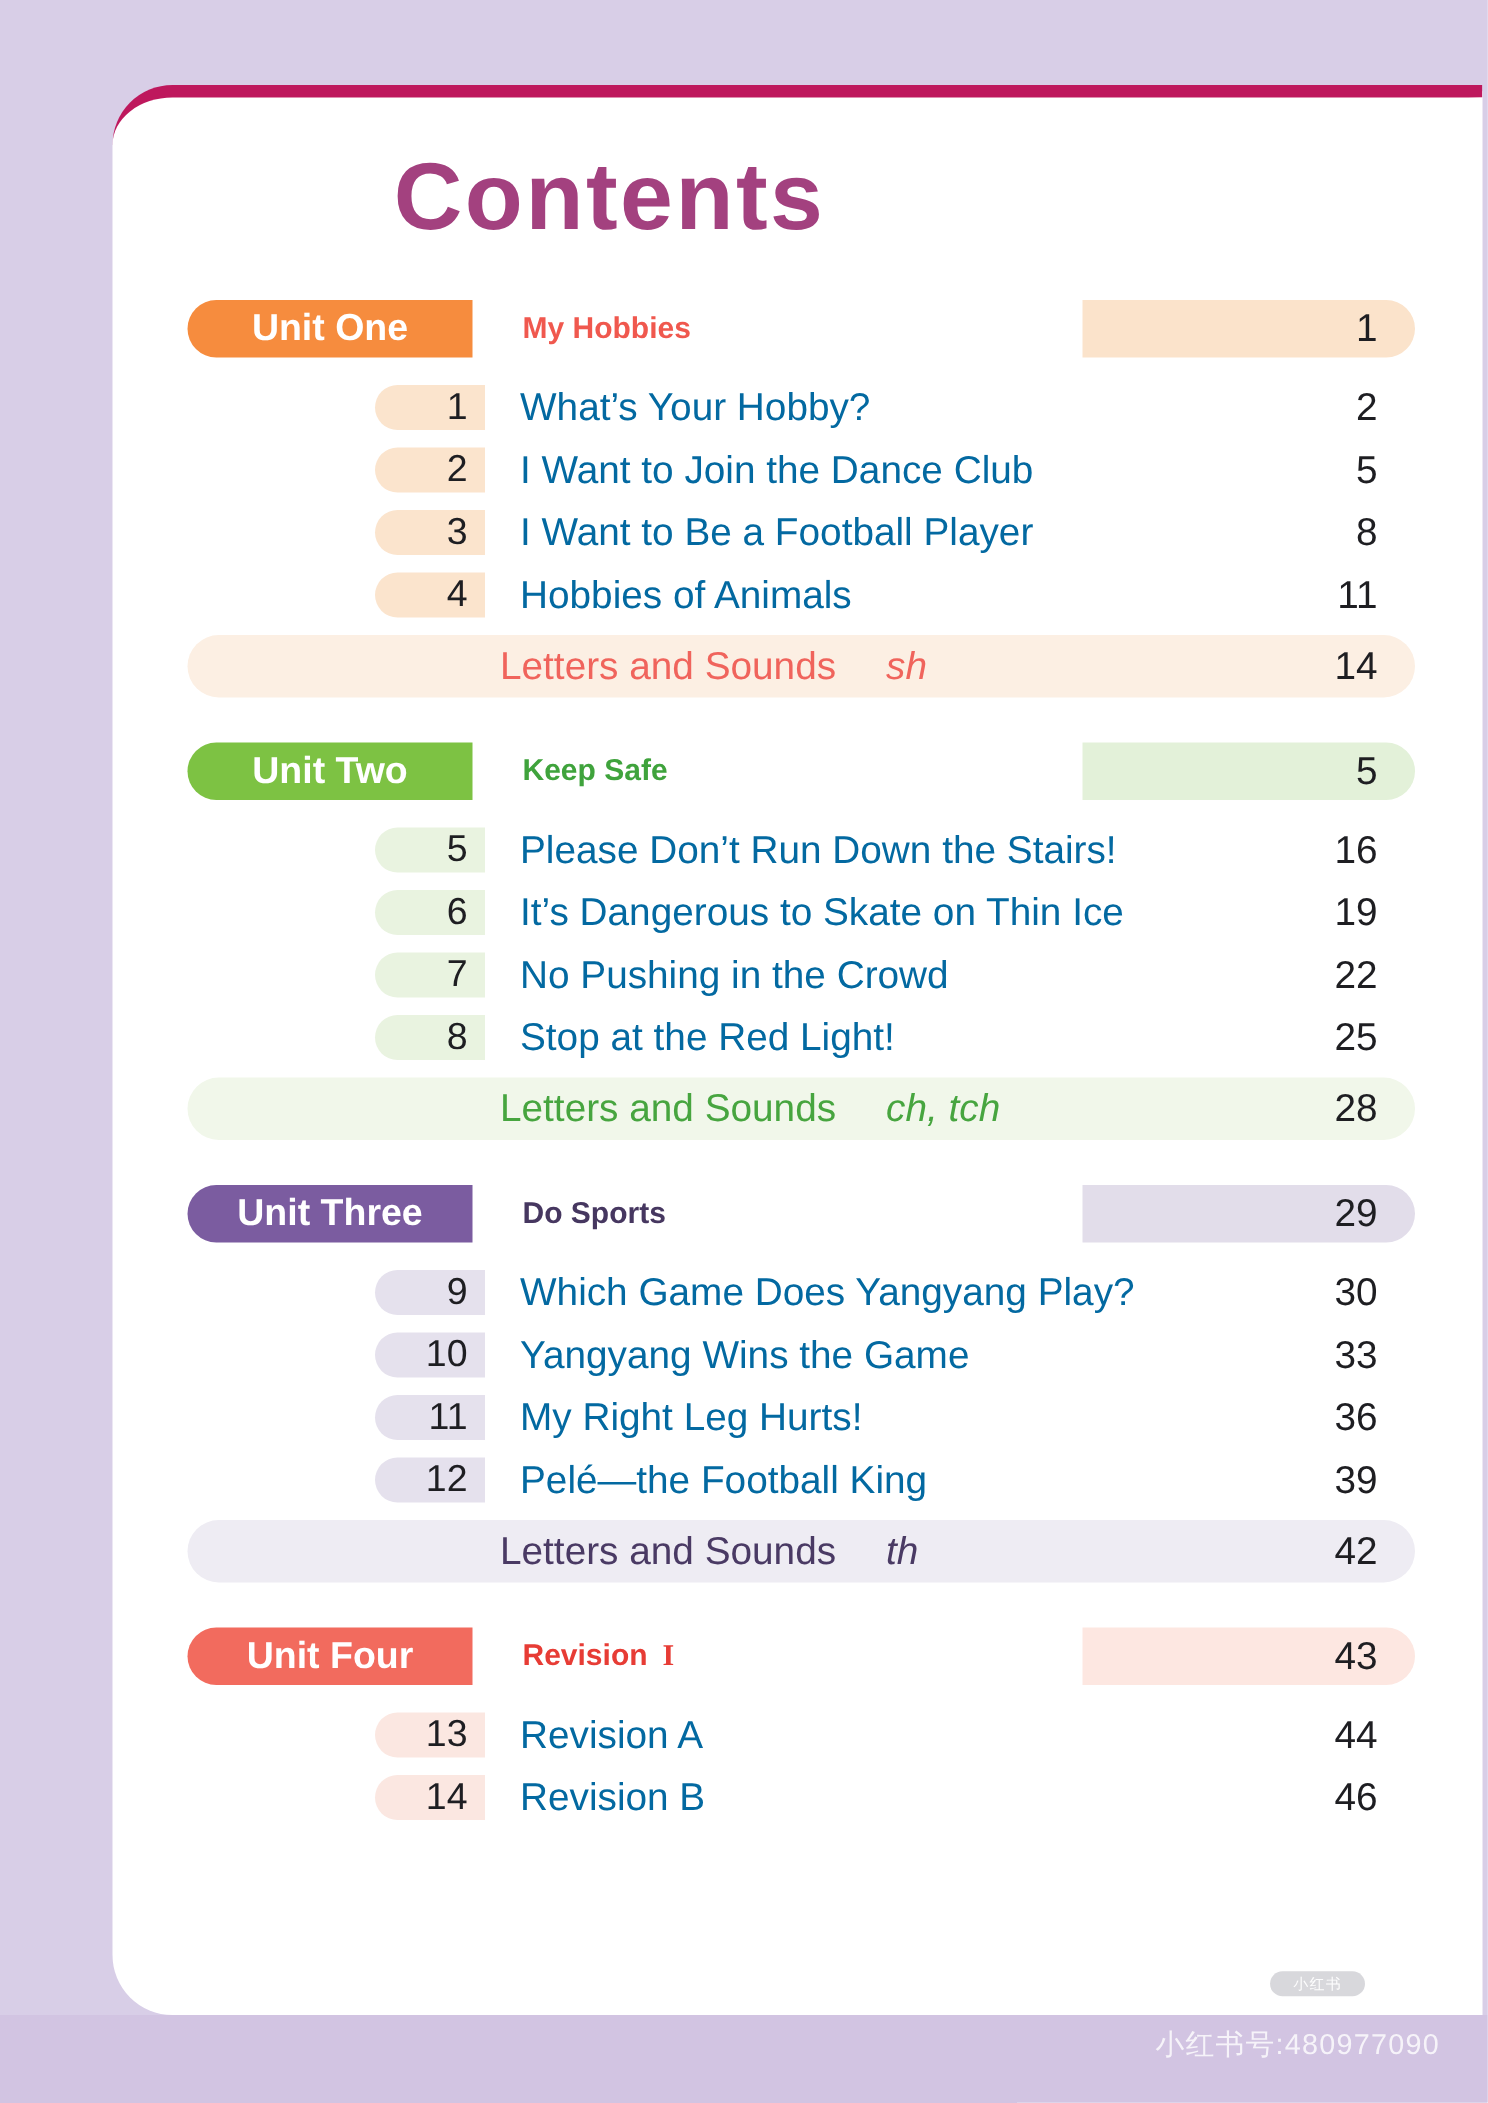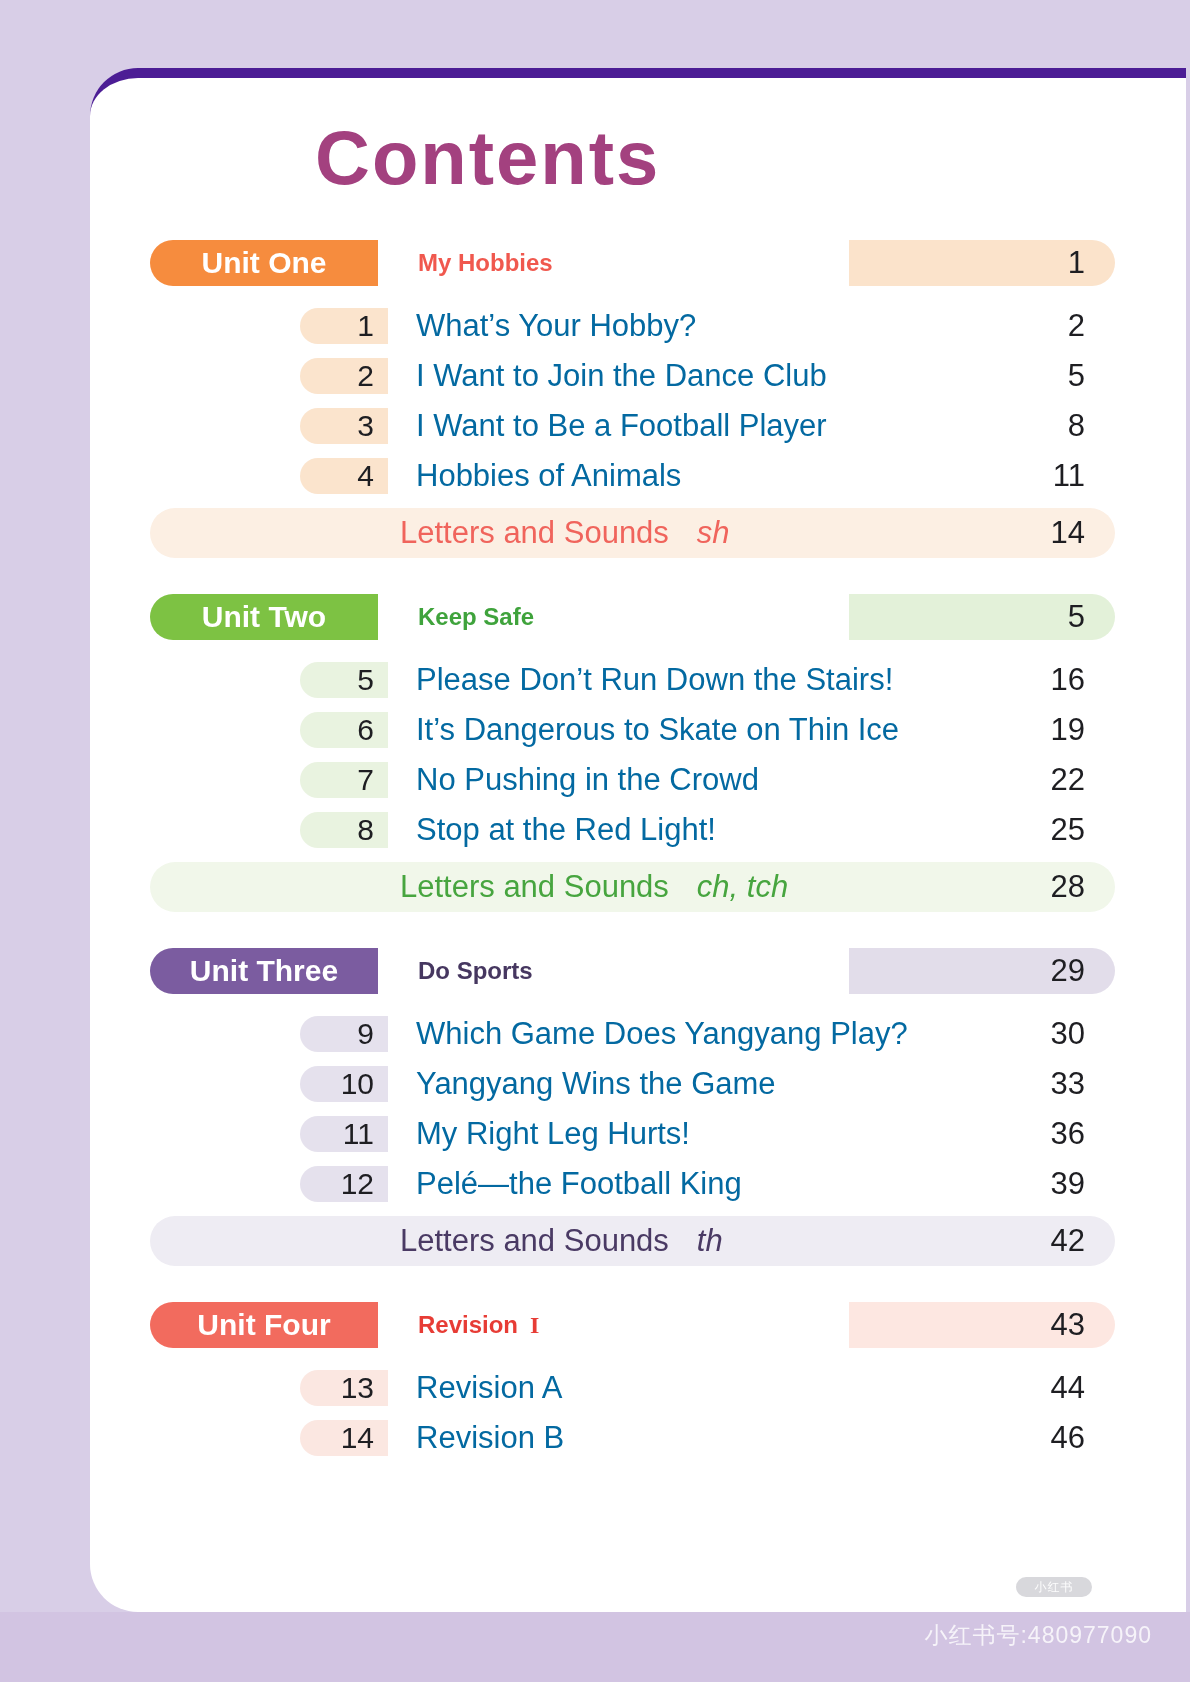--- a/index.html
+++ b/index.html
@@ -19,36 +19,36 @@
     position: absolute;
     left: 0; bottom: 0;
     width: 100%; height: 70px;
     background: #D2C4E2;
   }
   .card {
     position: absolute;
     left: 90px; top: 68px;
     width: 1096px; height: 1544px;
     background: #FFFFFF;
-    border-top: 10px solid #4c1d95;
+    border-top: 10px solid #be185d;
     border-radius: 48px 0 0 48px;
   }
   .contents-title {
     margin: 42px 0 0 225px;
     width: fit-content;
     font-size: 76px;
     font-weight: 800;
     letter-spacing: 2px;
     color: #A3417F;
     line-height: 1.0;
   }
   .units {
     margin-top: 44px;
     padding-left: 60px;
-    padding-right: 71px; 
+    padding-right: 54px; 
   }
   .unit { margin-bottom: 36px; }
   .unit-header {
     display: flex;
     align-items: center;
     height: 46px;
   }
   .unit-badge {
     width: 228px; height: 46px;
     background: var(--badge_bg, #ccc);
@@ -113,20 +113,21 @@
   .ls-bar {
     margin-top: 12px;
     height: 50px;
     background: var(--ls_bar_bg, #f5f5f5);
     border-radius: 25px;
     display: flex;
     align-items: center;
     padding-left: 250px;
     padding-right: 30px;
     font-size: 31px;
+    gap: 12px;
   }
   .ls-label, .ls-sounds { color: var(--ls_text, #555); }
   .ls-sounds { margin-left: 28px; font-style: italic; }
   .ls-page { margin-left: auto; color: #1E1E22; }
   .wm-badge {
     position: absolute;
     left: 1016px; top: 1577px;
     width: 76px; height: 20px;
     border-radius: 16px;
     background: rgba(190,190,196,0.6);

